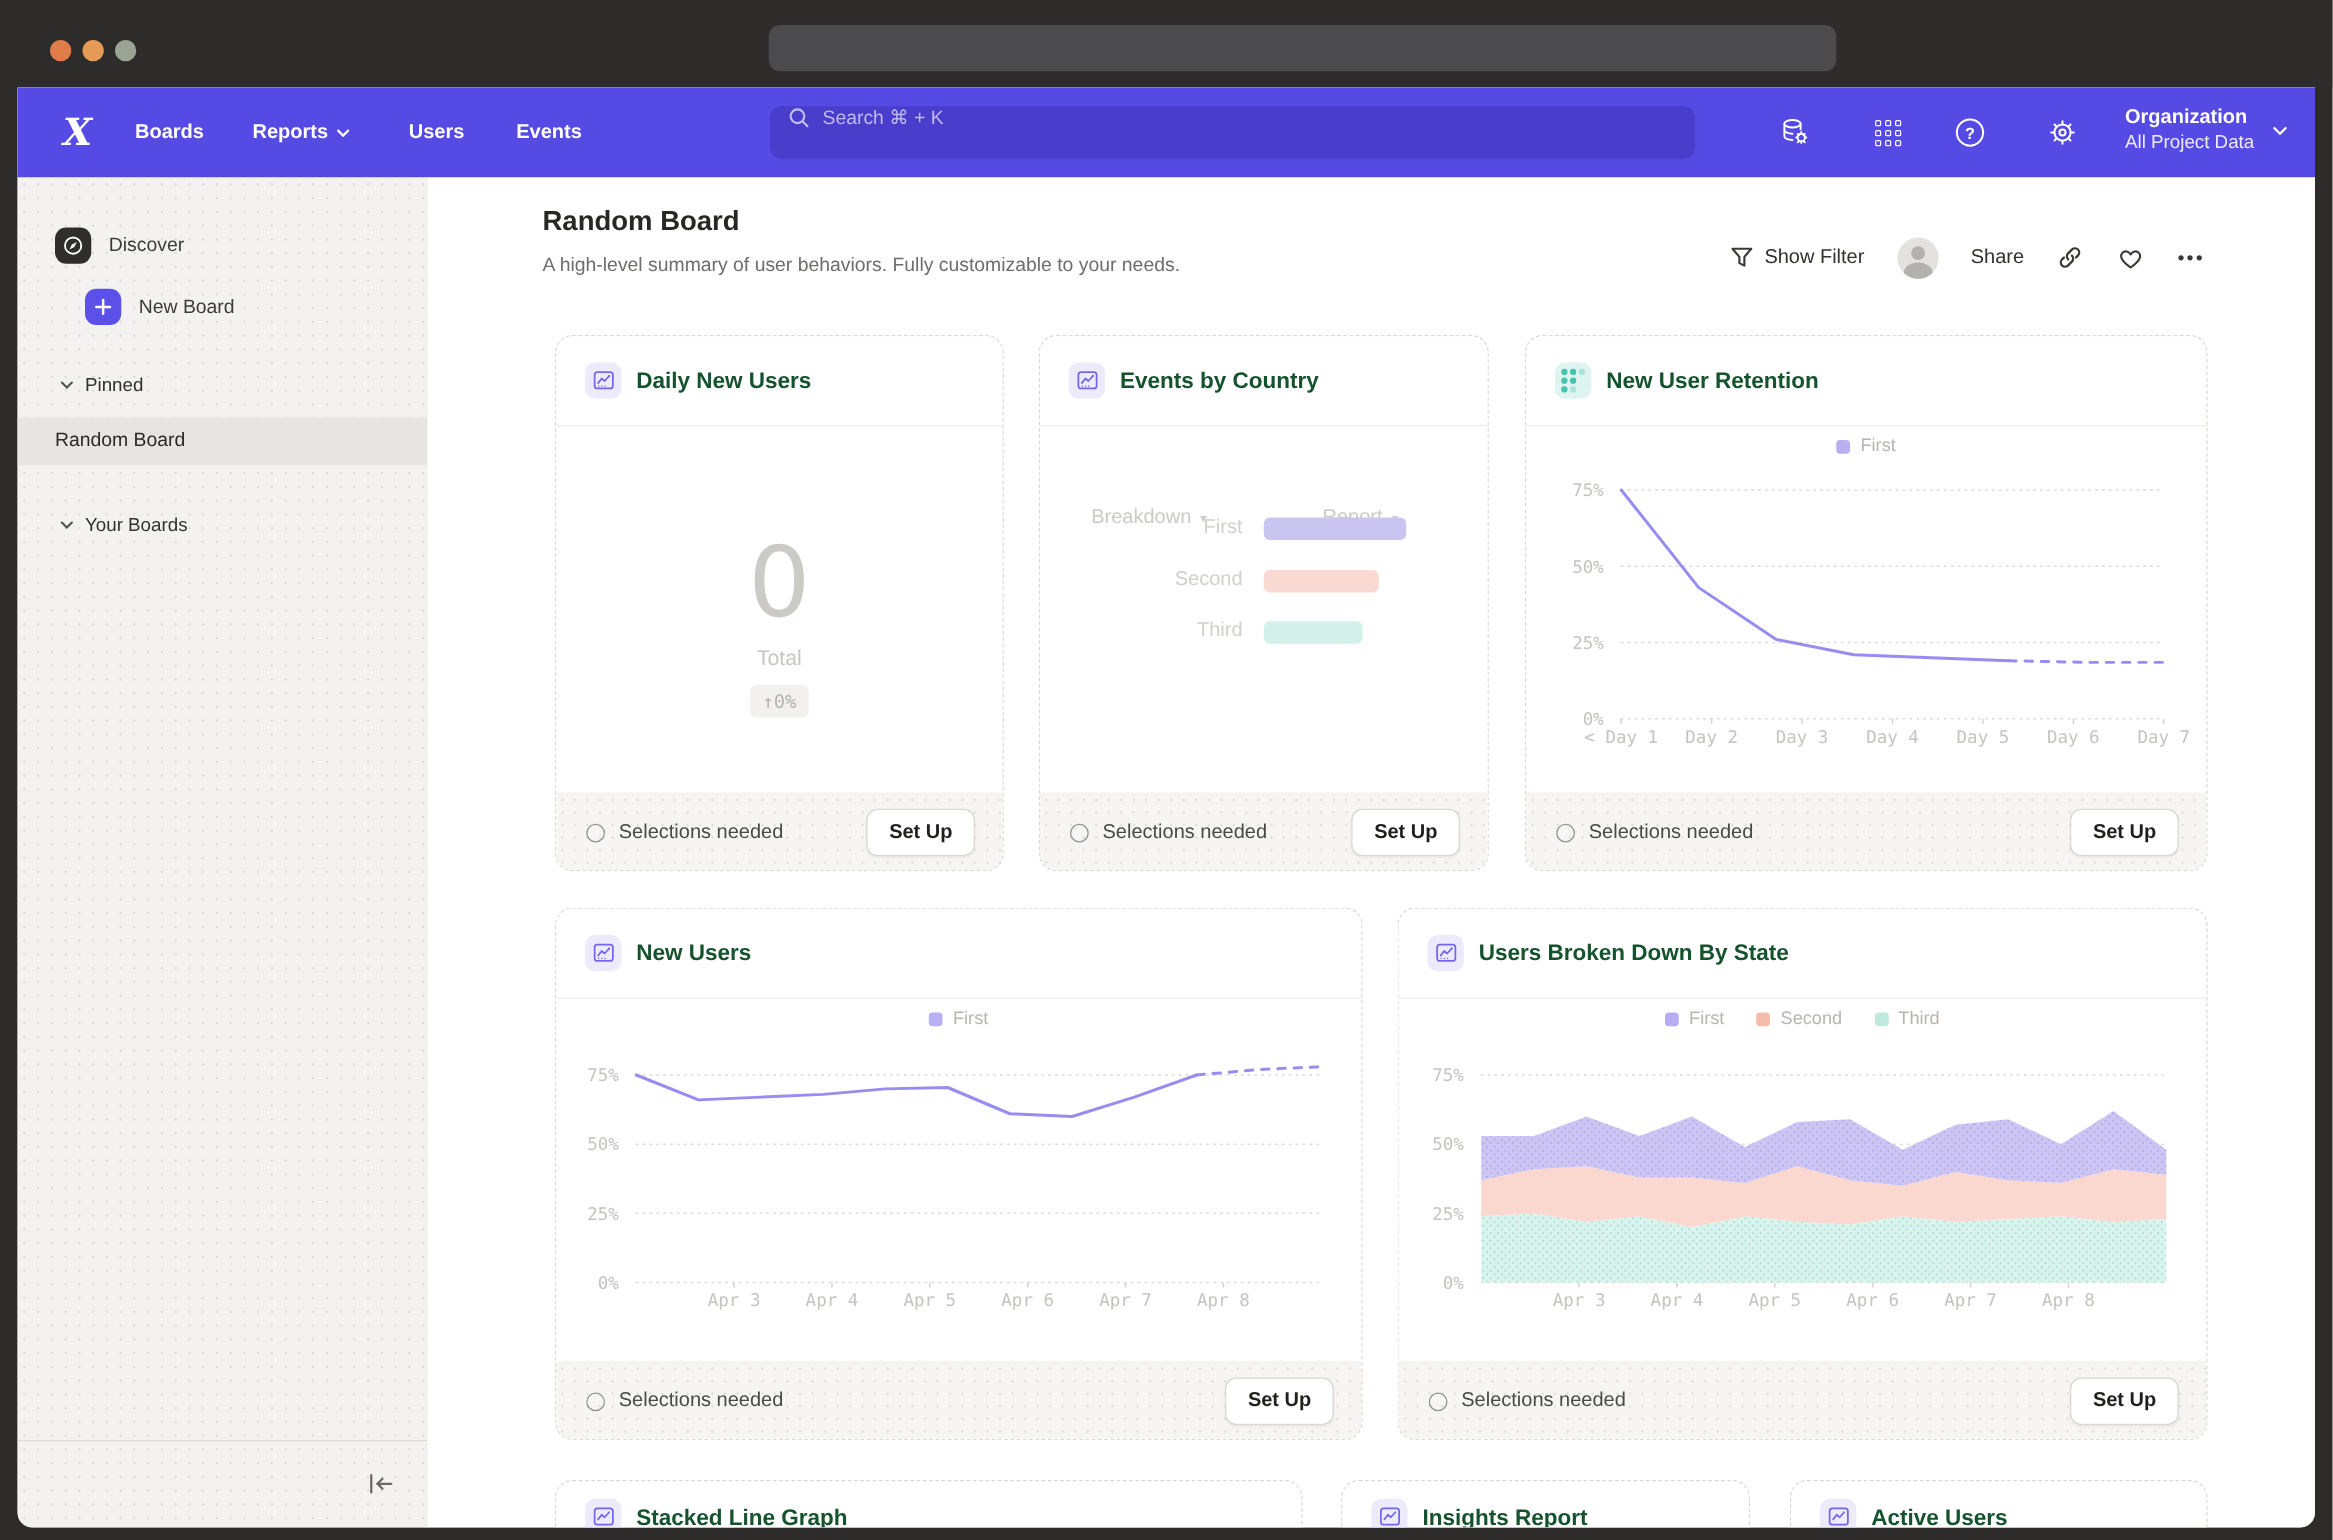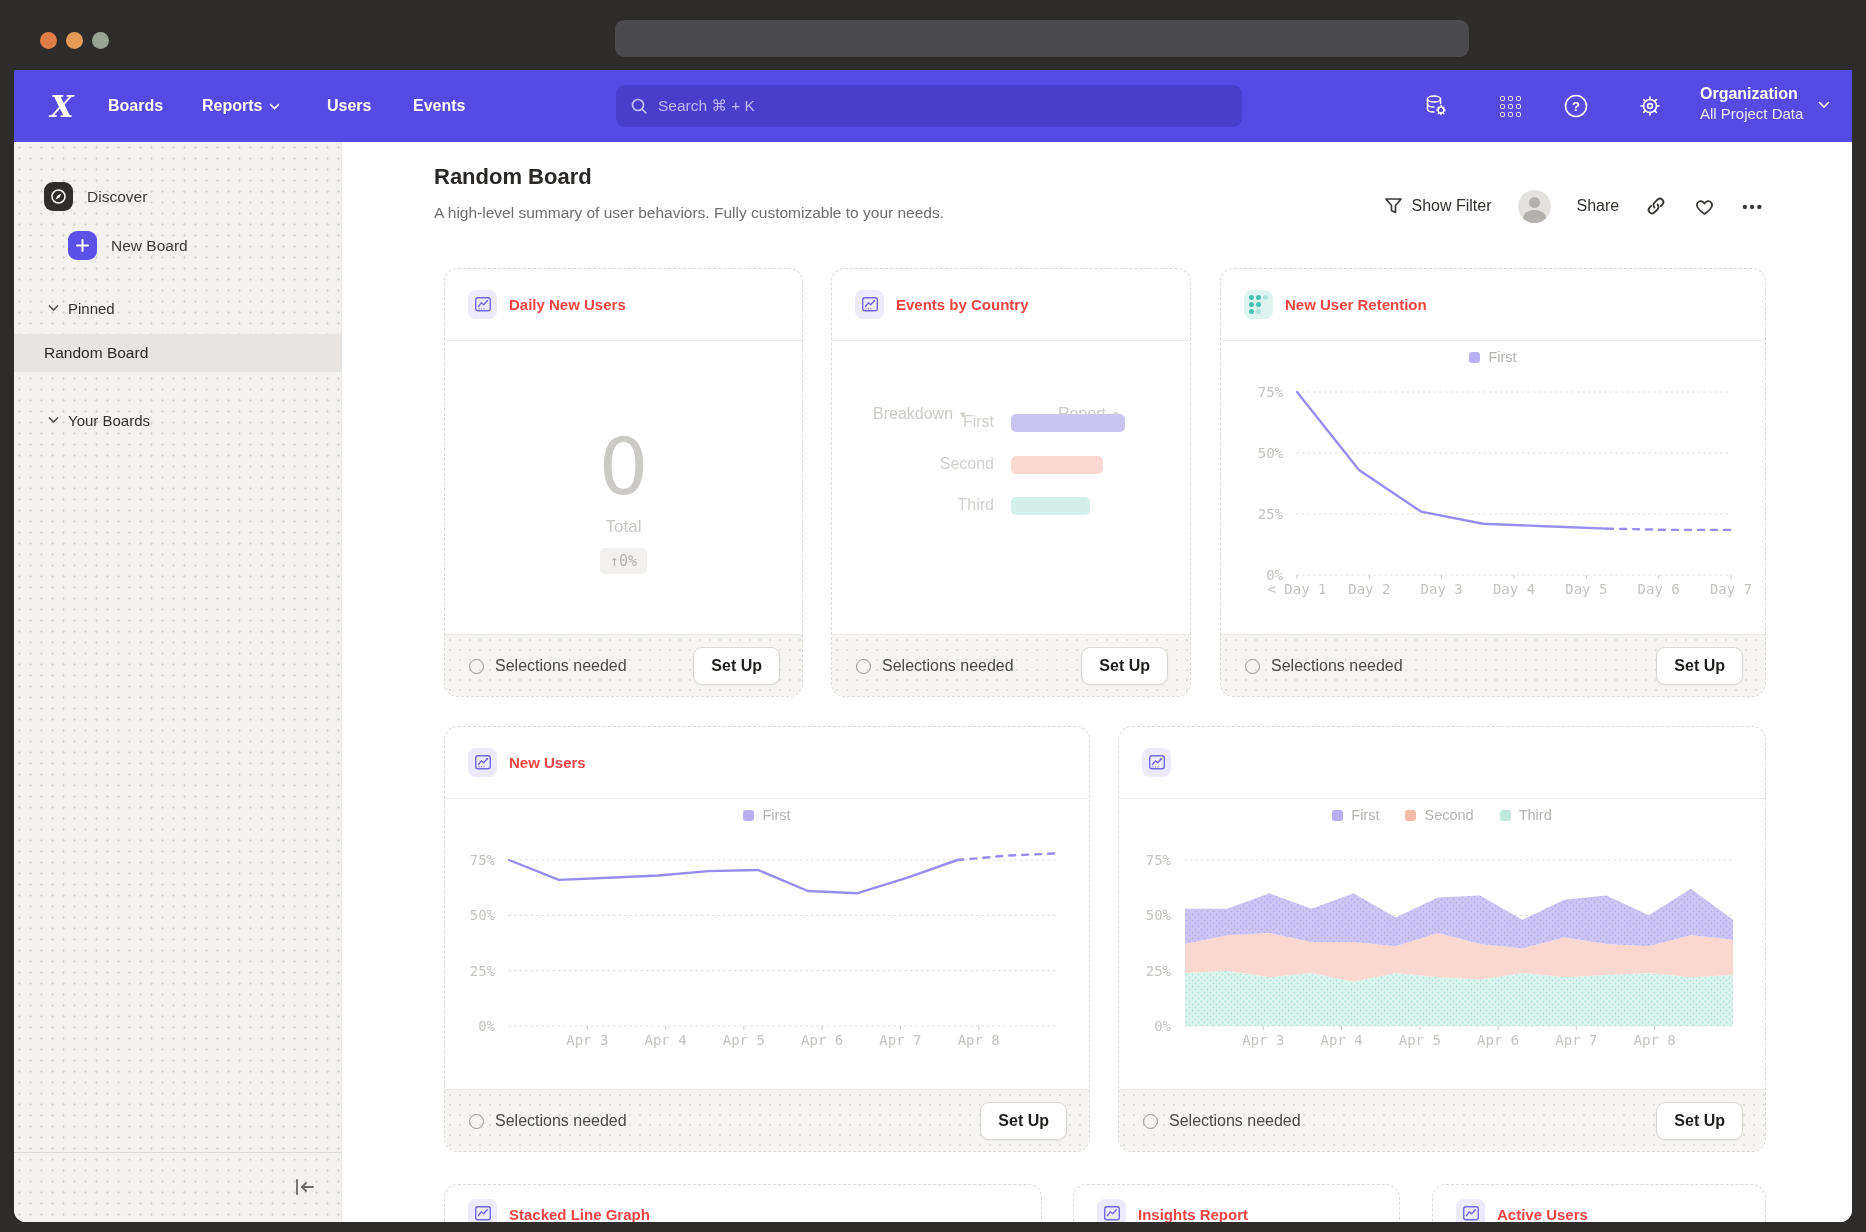--- a/index.html
+++ b/index.html
@@ -15,22 +15,22 @@
          border-radius:0 0 12px 12px; overflow:hidden; }
 
   
   #navbar { position:absolute; left:0; top:0; width:1838px; height:72px; background:#554be4; }
   #nav-logo { position:absolute; left:30px; top:17px; width:36px; height:38px; color:#fff;
               font-family:"DejaVu Serif", serif; font-style:italic; font-weight:bold; font-size:30px;
               display:flex; align-items:center; justify-content:center; }
   .nav-item { position:absolute; top:0; height:72px; display:flex; align-items:center; gap:7px;
               color:#ffffff; font-size:16px; font-weight:600; cursor:default; }
   #nav-boards { left:94px; } #nav-reports { left:188px; } #nav-users { left:313px; } #nav-events { left:399px; }
-  #nav-search { position:absolute; left:602px; top:15px; width:626px; height:42px; background:#483ecb;
-                border-radius:9px; display:flex; align-items:center; padding-left:14px; gap:10px; }
+  #nav-search { position:absolute; left:602px; top:15px; width:740px; height:42px; background:#483ecb;
+                border-radius:9px; display:flex; align-items:flex-start; padding-left:14px; gap:10px; }
   #nav-search .ph { color:#beb8f7; font-size:15.5px; }
   .nav-icon { position:absolute; top:22px; width:28px; height:28px; display:flex; align-items:center; justify-content:center; }
   #icon-data { left:1408px; } #icon-grid { left:1482px; } #icon-help { left:1548px; } #icon-gear { left:1622px; }
   #nav-org { position:absolute; left:1686px; top:13px; width:130px; text-align:left; color:#fff; }
   #nav-org .org-name { font-size:16px; font-weight:bold; line-height:22px; }
   #nav-org .org-sub { font-size:15px; color:#eceafd; line-height:18px; }
   #org-chev { position:absolute; left:1804px; top:31px; }
   .grid9 { display:grid; grid-template-columns:repeat(3,5px); grid-template-rows:repeat(3,5px); gap:3px; }
   .grid9 span { width:5px; height:5px; border:1.4px solid #fff; border-radius:1.5px; }
 
@@ -59,21 +59,21 @@
   #avatar .body { position:absolute; left:5px; top:20px; width:23px; height:16px; border-radius:50%; background:#b3b1ae; }
   #ha-dots { font-size:15px; letter-spacing:2px; color:#3a3835; font-weight:bold; }
 
   
   .card { position:absolute; background:#fff; border:1px dashed #dcd7d2; border-radius:14px; }
   .chip { position:absolute; left:23px; top:21px; width:29px; height:29px; border-radius:8px;
           display:flex; align-items:center; justify-content:center; }
   .chip-purple { background:#eceafb; }
   .chip-teal { background:#def4f0; }
   .card-title { position:absolute; left:64px; top:0; height:71px; display:flex; align-items:center;
-                font-size:15px; font-weight:bold; color:#ef4444; }
+                font-size:18px; font-weight:bold; color:#14532d; }
   .card-divider { position:absolute; left:0; right:0; top:71px; border-top:1px solid #eeebe8; }
   .card-foot { position:absolute; left:0; right:0; bottom:0; height:62px; background:#f7f5f3;
                background-image:radial-gradient(#e2ded9 1px, transparent 1.1px); background-size:10px 10px;
                border-top:1px solid #edeae7; border-radius:0 0 13px 13px; }
   .foot-status { position:absolute; left:24px; top:0; height:62px; display:flex; align-items:center; gap:11px;
                  font-size:16px; color:#4b4947; }
   .circle-o { width:15px; height:15px; border:1.5px solid #96938e; border-radius:50%; background:transparent; }
   .setup-btn { position:absolute; right:22px; top:50%; transform:translateY(-50%); background:#fff;
                border:1px solid #dbd7d3; border-radius:9px; padding:9px 17px; font-size:16px; font-weight:bold;
                color:#201f1d; box-shadow:0 1px 2px rgba(0,0,0,.05); cursor:pointer; font-family:"Liberation Sans",sans-serif; }
@@ -484,20 +484,21 @@
       <span class="chip chip-purple">
         <svg width="18" height="18" stroke="#7468ea" fill="none" stroke-width="1.4">
           <rect x="1.7" y="1.7" width="14.6" height="13" rx="2.2"></rect>
           <polyline points="4.5,10.5 7.3,6.8 9.7,8.8 13.3,4.8" stroke-linecap="round" stroke-linejoin="round"></polyline>
           <circle cx="13.3" cy="4.8" r="0.9" fill="#7468ea" stroke="none"></circle>
           <circle cx="5" cy="12.8" r="0.6" fill="#7468ea" stroke="none"></circle>
             <circle cx="7.5" cy="12.8" r="0.6" fill="#7468ea" stroke="none"></circle>
             <circle cx="10" cy="12.8" r="0.6" fill="#7468ea" stroke="none"></circle>
         </svg>
       </span>
+      <span class="card-title">Users Broken Down By State</span>
       <span class="card-divider"></span>
       <div class="chart-body" id="chart-bystate">
           <svg width="646" height="292" class="chart-svg">
             <line x1="66" y1="61" x2="614" y2="61" stroke="#dedad5" stroke-width="1.2" stroke-dasharray="1.3,4.2" stroke-linecap="round"></line>
             <text x="52" y="66" text-anchor="end" font-size="14" fill="#c6c3c0" font-family="DejaVu Sans Mono, monospace">75%</text>
             <line x1="66" y1="116.33333333333331" x2="614" y2="116.33333333333331" stroke="#dedad5" stroke-width="1.2" stroke-dasharray="1.3,4.2" stroke-linecap="round"></line>
             <text x="52" y="121.33333333333331" text-anchor="end" font-size="14" fill="#c6c3c0" font-family="DejaVu Sans Mono, monospace">50%</text>
             <line x1="66" y1="171.66666666666666" x2="614" y2="171.66666666666666" stroke="#dedad5" stroke-width="1.2" stroke-dasharray="1.3,4.2" stroke-linecap="round"></line>
             <text x="52" y="176.66666666666666" text-anchor="end" font-size="14" fill="#c6c3c0" font-family="DejaVu Sans Mono, monospace">25%</text>
             <line x1="66" y1="227" x2="614" y2="227" stroke="#dedad5" stroke-width="1.2" stroke-dasharray="1.3,4.2" stroke-linecap="round"></line>

